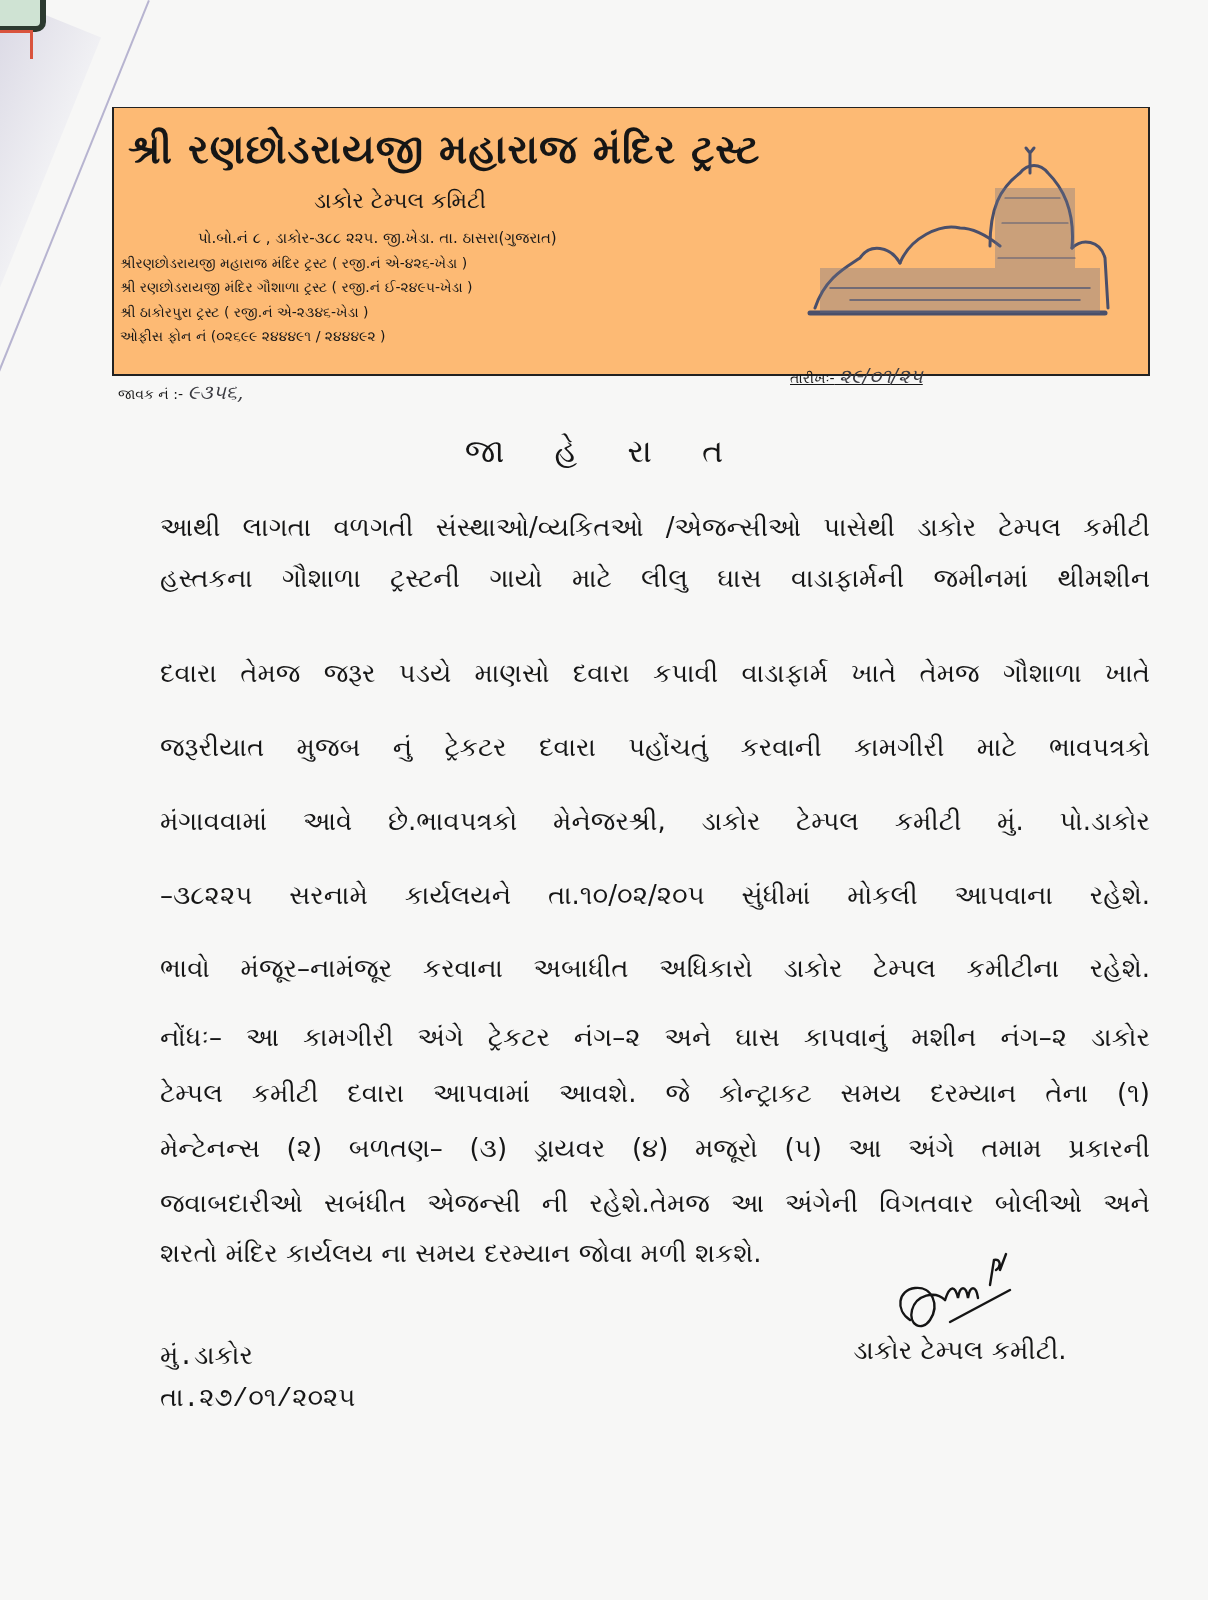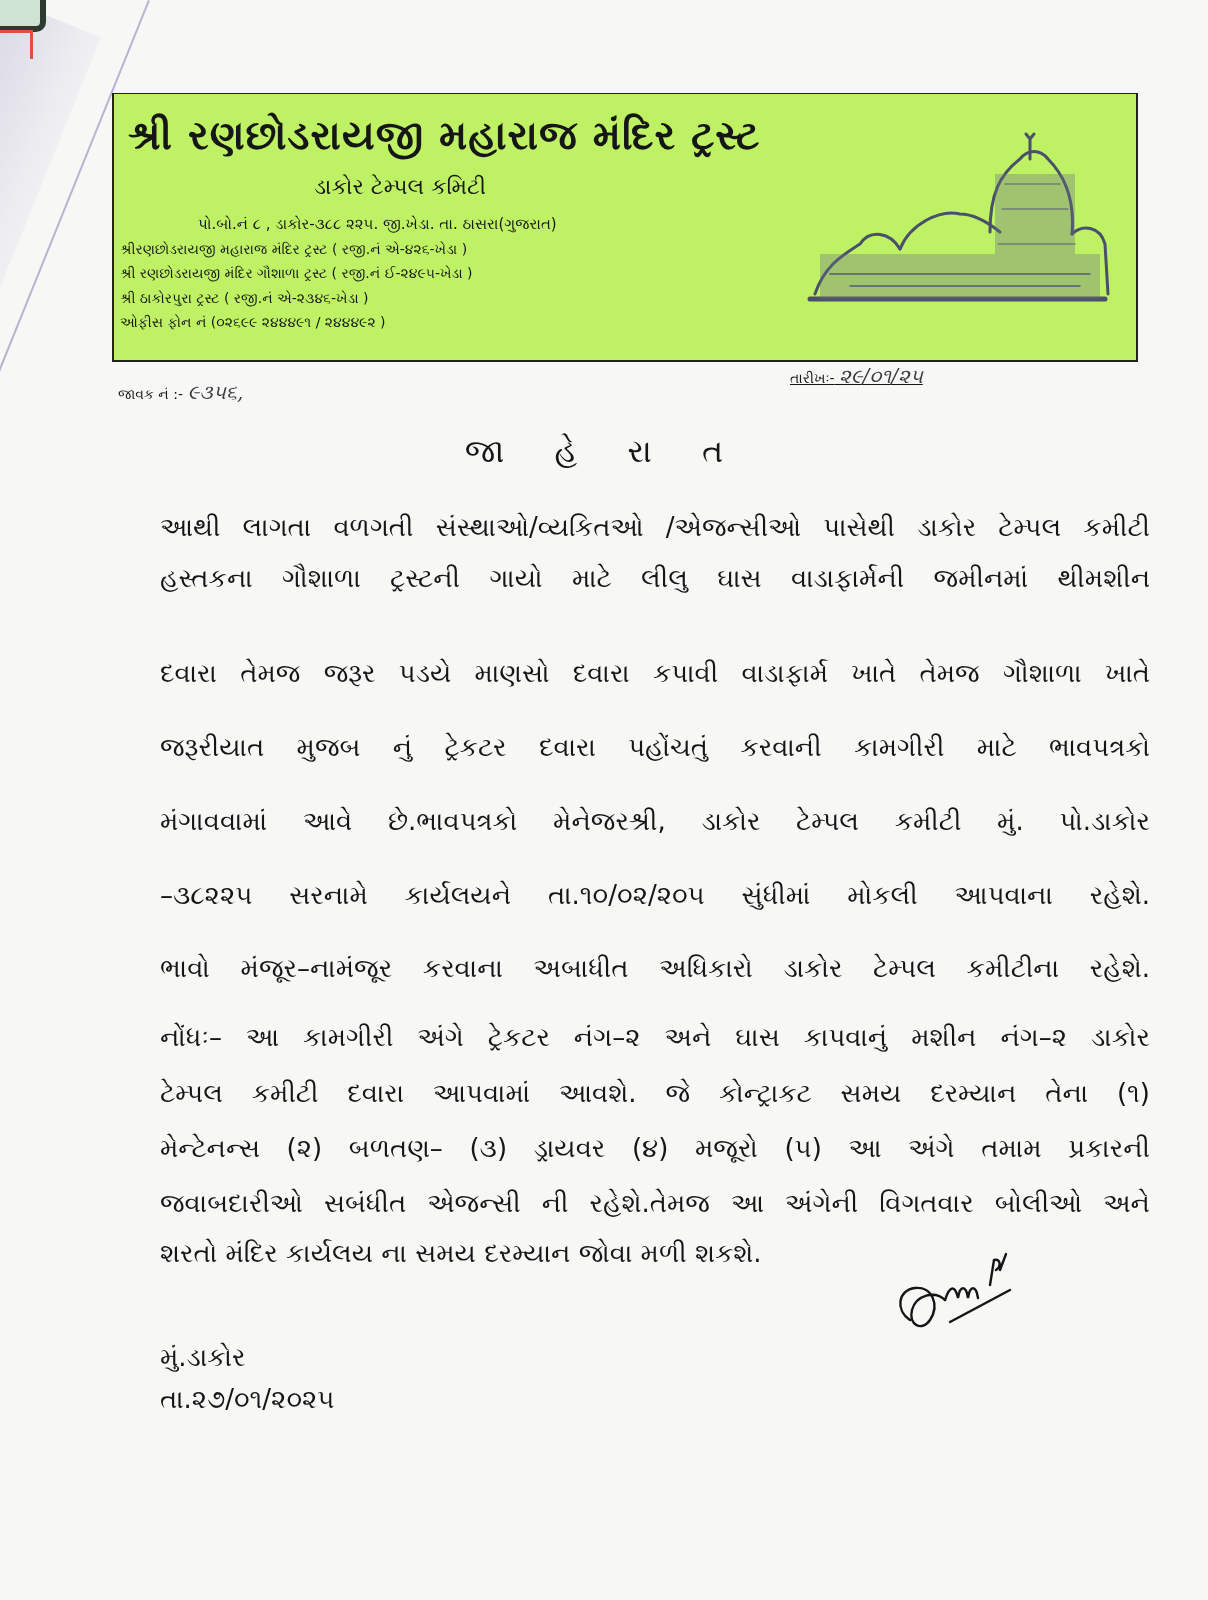--- a/index.html
+++ b/index.html
@@ -23,22 +23,22 @@
     position: absolute; left: 0; top: 30px; width: 30px; height: 26px;
     border-top: 3px solid #d9533d; border-right: 3px solid #d9533d;
   }
   .diag-line {
     position: absolute; left: 0; top: 0; width: 2px; height: 460px;
     background: #b7b4d0; transform: rotate(22deg); transform-origin: top left;
     left: 148px;
   }
 
   .letterhead {
-    position: absolute; left: 112px; top: 93px; width: 1022px; height: 266px;
-    border: 2px solid #222; border-top-width: 1.5px; background: #bef264;
+    position: absolute; left: 112px; top: 107px; width: 1022px; height: 266px;
+    border: 2px solid #222; border-top-width: 1.5px; background: #fdba74; padding-left: 12px;
   }
   .lh-title {
     position: absolute; left: 14px; top: 18px; width: 610px;
     font-size: 40px; font-weight: bold; letter-spacing: 1px; white-space: nowrap;
   }
   .lh-subtitle {
     position: absolute; left: 200px; top: 80px; font-size: 22px; white-space: nowrap;
   }
   .lh-lines { position: absolute; left: 6px; top: 118px; font-size: 14px; line-height: 24.5px; }
   .lh-lines .line { white-space: nowrap; }
@@ -53,21 +53,21 @@
   .hand { font-family: "DejaVu Serif", serif; font-size: 20px; color: #3a3a40; font-style: italic; }
 
   .heading {
     position: absolute; left: 0; width: 1208px; top: 432px; text-align: center;
     font-size: 32px; font-weight: normal; letter-spacing: 20px;
   }
 
   .body-text { position: absolute; left: 160px; width: 990px; font-size: 26px; }
   .body-text .row { white-space: nowrap; position: absolute; left: 0; text-align-last: justify; width: 990px; }
 
-  .footer-left { position: absolute; left: 160px; top: 1336px; font-size: 26px; line-height: 42px; }
+  .footer-left { position: absolute; left: 160px; top: 1336px; font-size: 26px; line-height: 42px; font-family: Liberation Mono, monospace; }
   .footer-right { position: absolute; left: 830px; top: 1328px; font-size: 26px; line-height: 44px; text-align: center; width: 260px; }
   .signature { position: absolute; left: 890px; top: 1240px; width: 150px; height: 100px; }
 </style>
 </head>
 <body>
 
 <div class="page-shadow"></div>
 <div class="diag-line"></div>
 <div class="corner-clip"></div>
 <div class="corner-red"></div>
@@ -134,13 +134,14 @@
     <path d="M60 82 L120 50"></path>
     <path d="M100 45 L104 20 M104 20 C110 18 112 26 106 30 M110 30 L116 14"></path>
   </g>
 </svg>
 
 <div class="footer-left">
   <div>મું.ડાકોર</div>
   <div>તા.૨૭/૦૧/૨૦૨૫</div>
 </div>
 <div class="footer-right">
+  <div>ડાકોર ટેમ્પલ કમીટી.</div>
 </div>
 
 </body></html>

